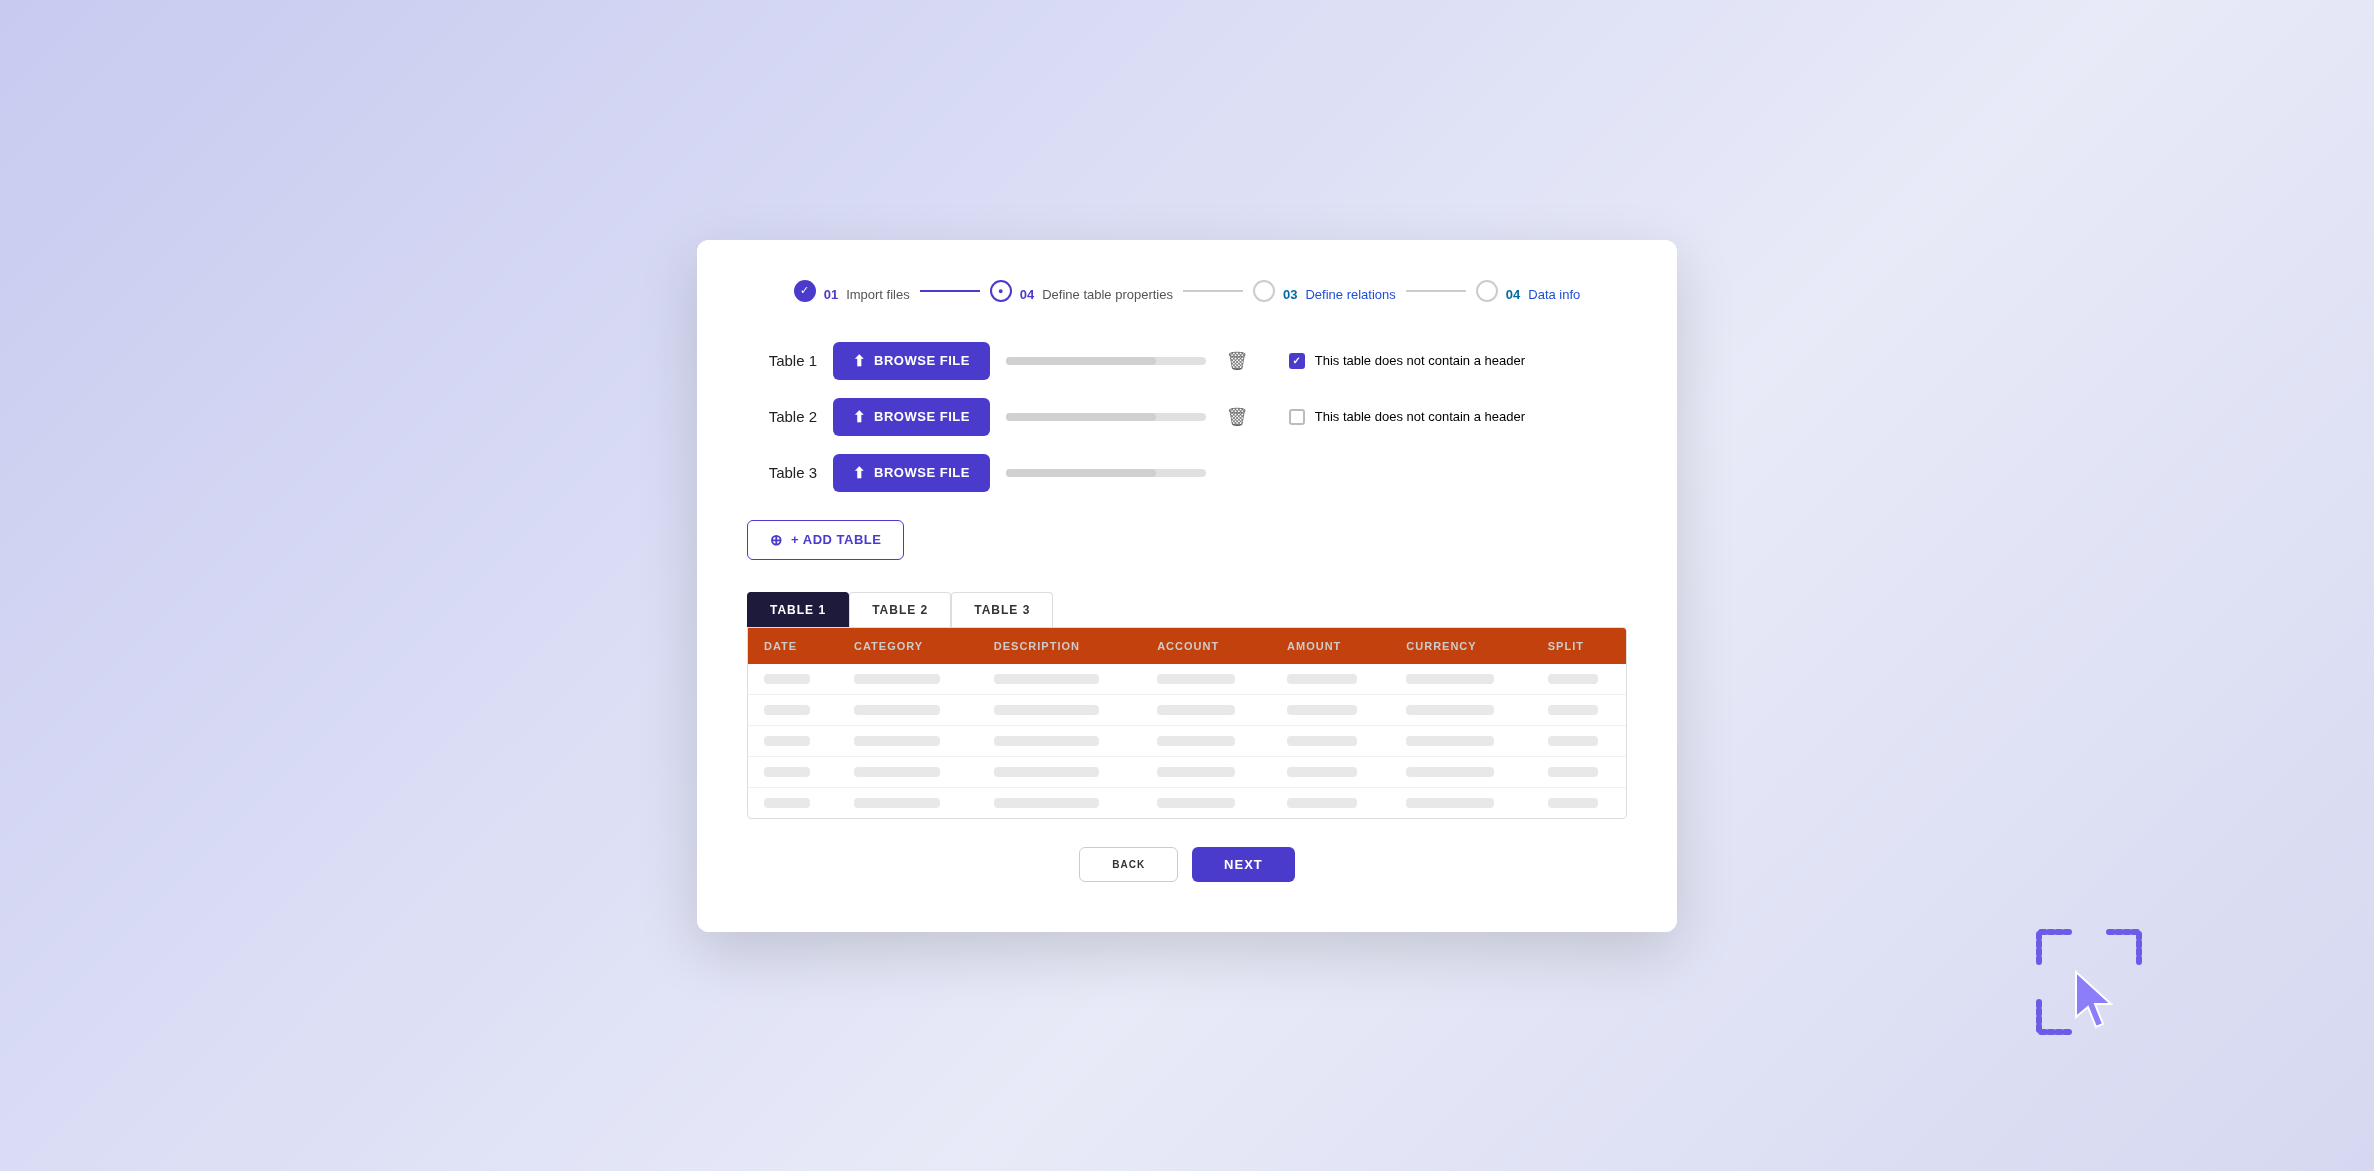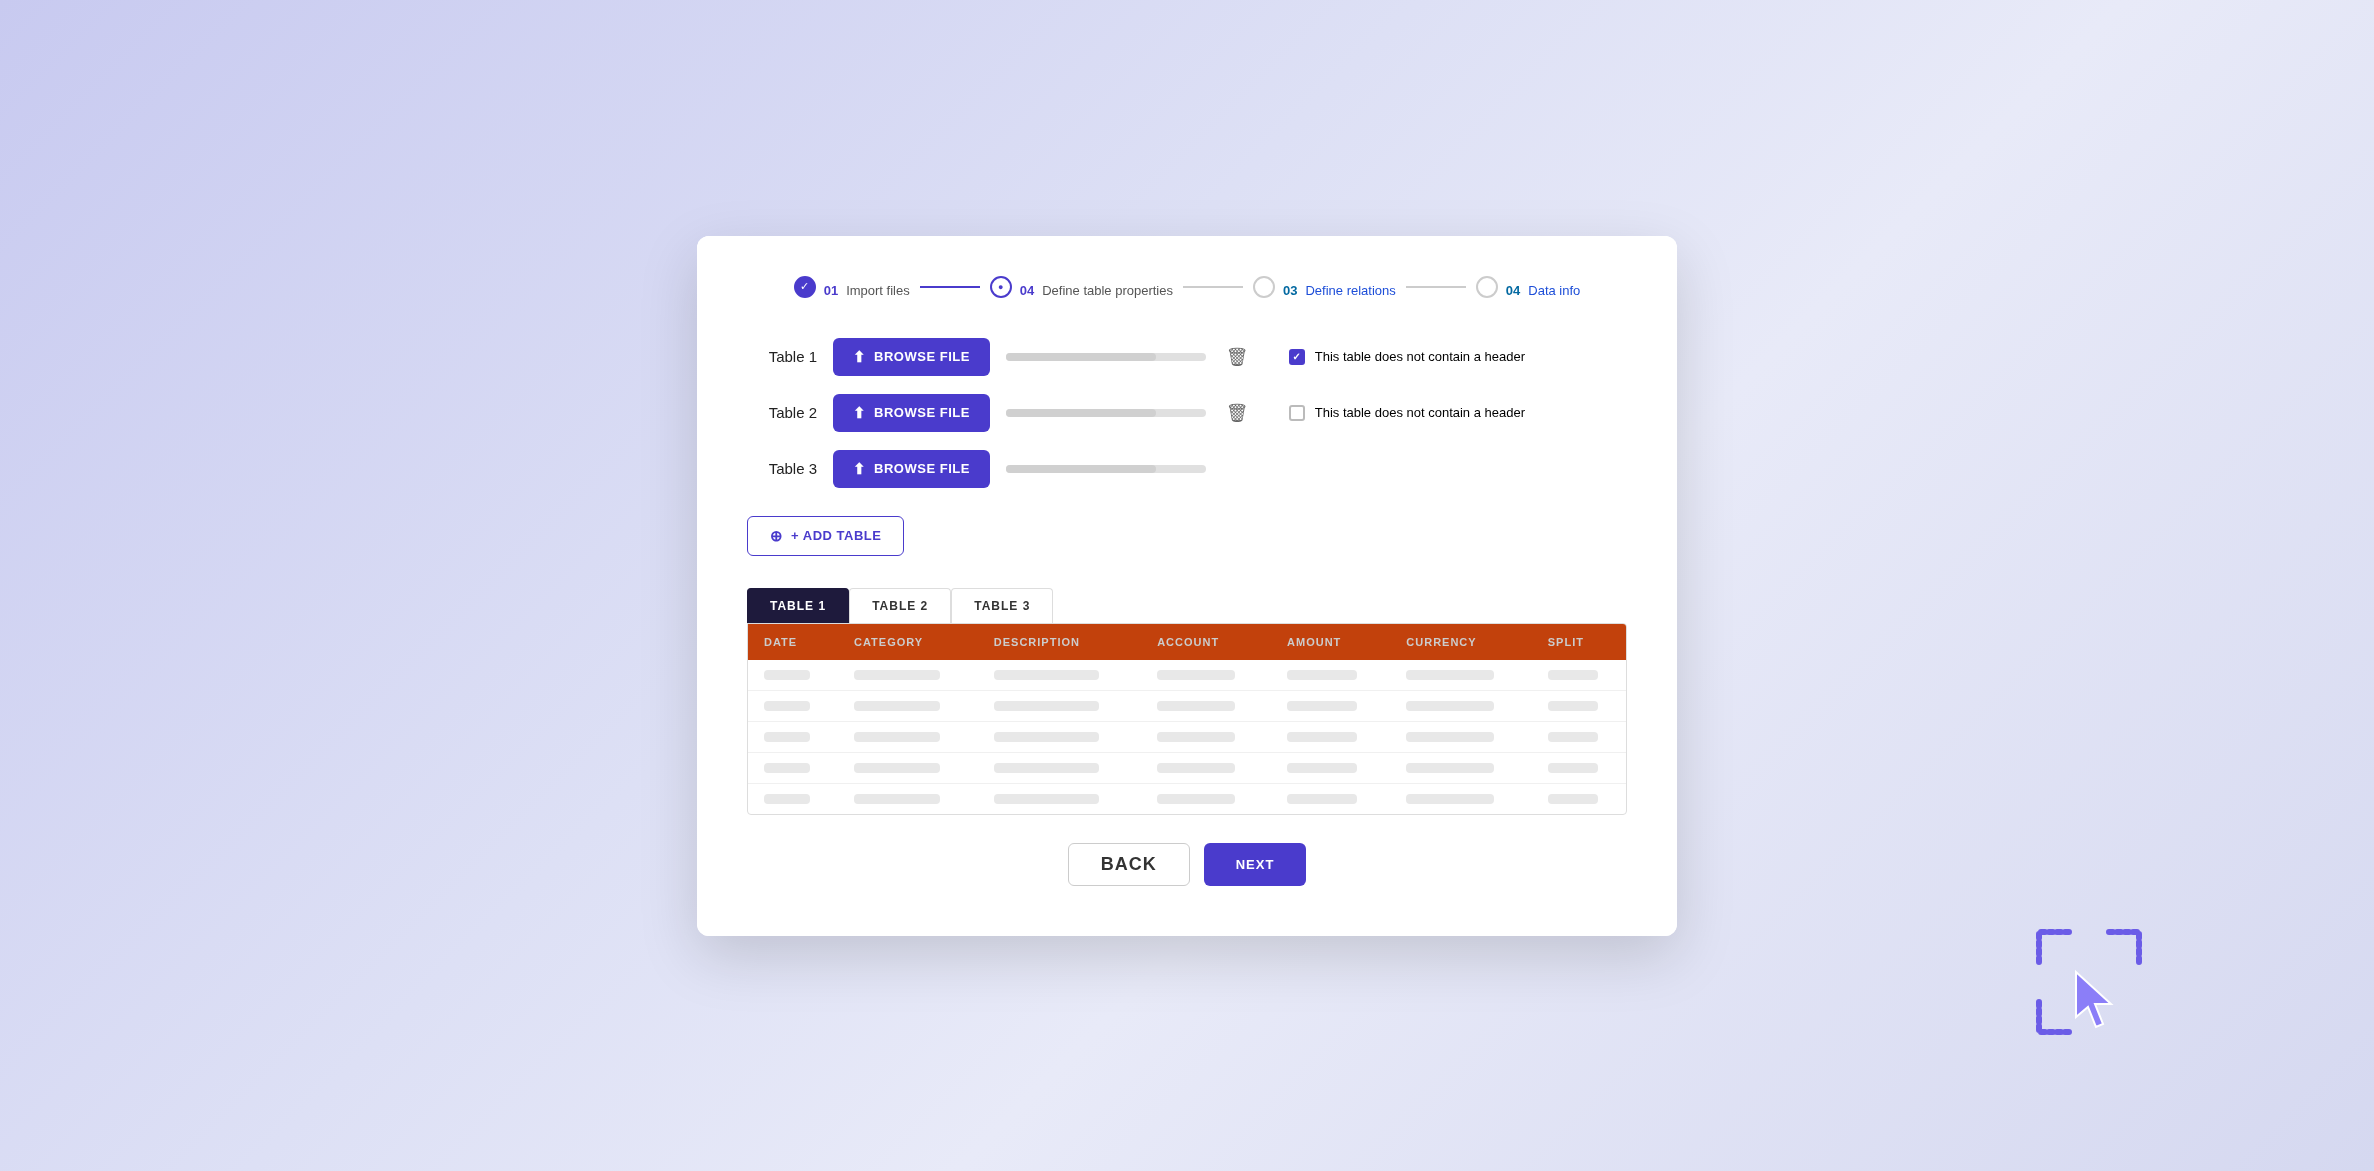--- a/index.html
+++ b/index.html
@@ -293,21 +293,21 @@
       justify-content: center;
       gap: 14px;
       margin-top: 28px;
     }
     .btn-back {
       background: #fff;
       color: #333;
       border: 1.5px solid #ccc;
       border-radius: 6px;
       padding: 10px 32px;
-      font-size: 18px;
+      font-size: 10px;
       font-weight: 600;
       cursor: pointer;
       letter-spacing: 1px;
     }
     .btn-next {
       background: #4A3BCC;
       color: #fff;
       border: none;
       border-radius: 6px;
       padding: 10px 32px;

